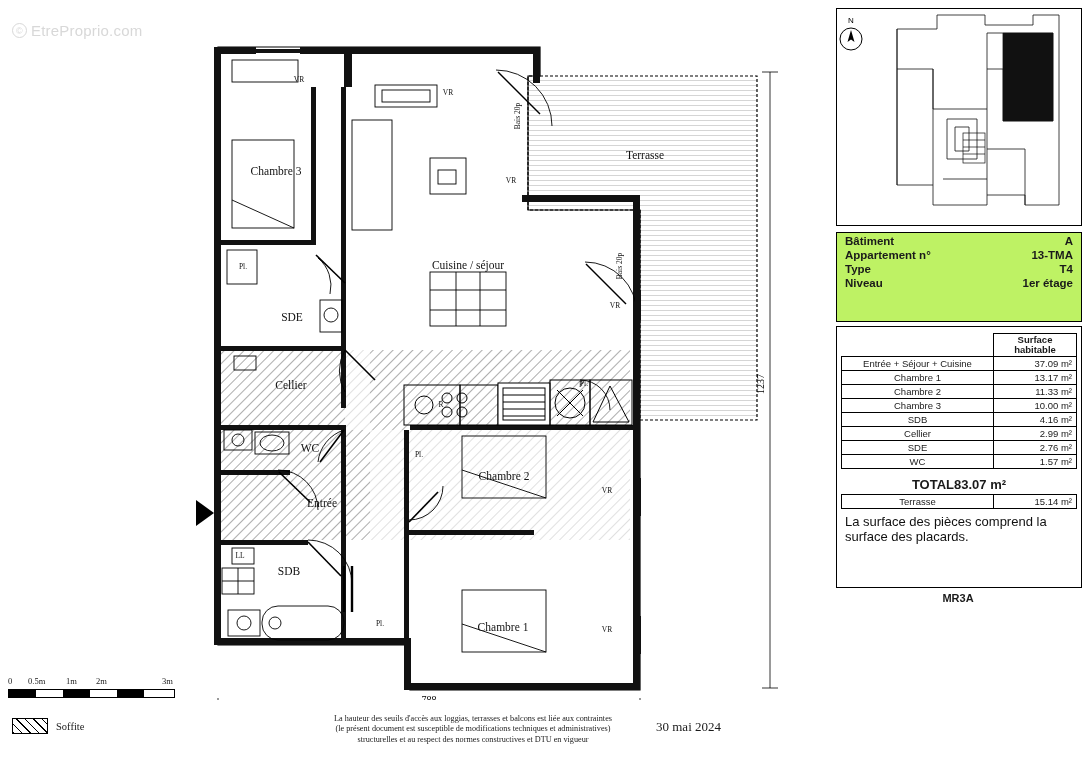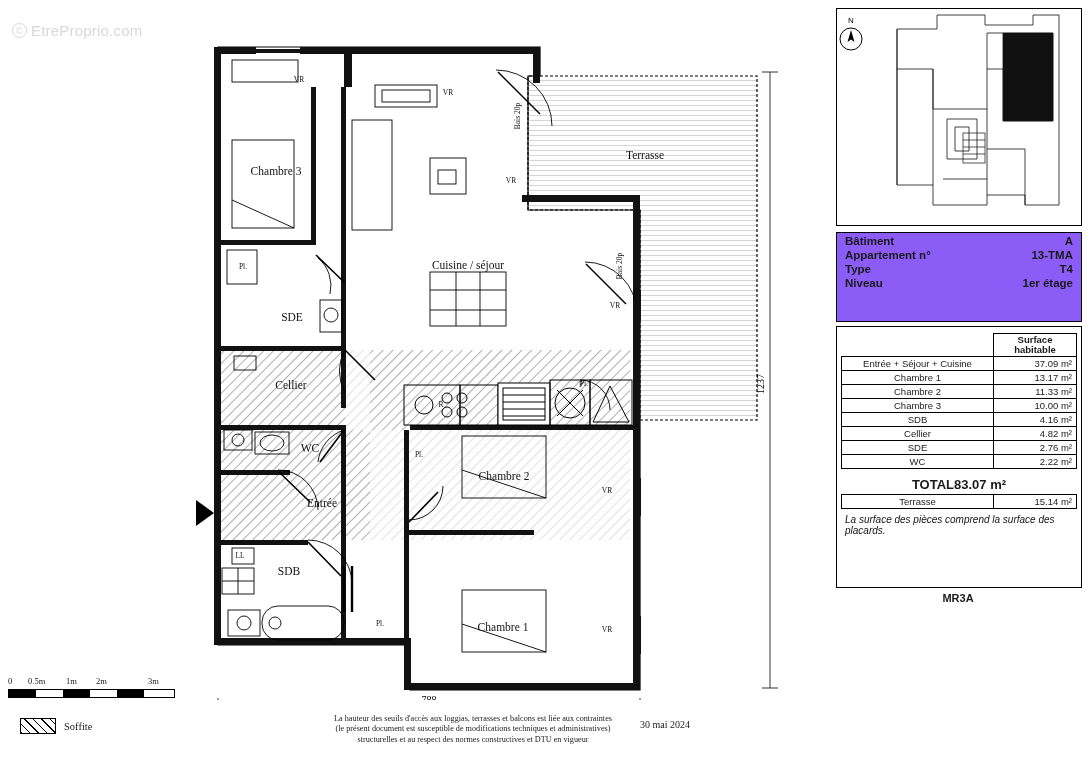--- a/index.html
+++ b/index.html
@@ -38,21 +38,21 @@
   #plan { left: 0; top: 0; width: 800px; height: 700px; }
   svg { display: block; }
 
   
   #sitemap-box {
     left: 836px; top: 8px; width: 244px; height: 216px;
     border: 1px solid #000; background: #fff;
   }
   #info-box {
     left: 836px; top: 232px; width: 244px; height: 88px;
-    border: 1px solid #000; background: #8b5cf6;
+    border: 1px solid #000; background: #bef264;
     font-family: "Liberation Sans", sans-serif;
   }
   #info-box .row {
     display: flex; justify-content: space-between;
     padding: 2px 8px 0 8px;
     font-size: 11.5px; font-weight: bold;
   }
   #surface-box {
     left: 836px; top: 326px; width: 244px; height: 260px;
     border: 1px solid #000; background: #fff;
@@ -72,44 +72,44 @@
   }
   #surface-box td.label { text-align: center; }
   #surface-box td.val { text-align: right; width: 74px; }
   #surface-box .total-row {
     display: flex; justify-content: center;
     margin: 8px 8px 2px 8px;
     font-size: 13px; font-weight: bold;
   }
   #surface-box .terrasse-tbl { margin-top: 2px; }
   #surface-box .note {
-    font-size: 10px; margin: 5px 8px 0 8px; color: #111; font-style: italic;
+    font-size: 13px; margin: 5px 8px 0 8px; color: #111;
   }
   #ref-code {
     left: 836px; top: 592px; width: 244px;
     text-align: center;
     font-family: "Liberation Sans", sans-serif;
     font-size: 11px; font-weight: bold;
   }
 
   
   #scalebar { left: 8px; top: 676px; width: 190px; font-family: "Liberation Serif", serif; }
   #scalebar .labels { position: relative; height: 12px; font-size: 8.5px; }
   #scalebar .labels span { position: absolute; top: 0; }
   #scalebar .bar { position: relative; height: 7px; margin-top: 1px; width: 165px; border: 1px solid #000; display: flex; }
   #scalebar .bar div { height: 100%; }
-  #legend { left: 20px; top: 718px; display: flex; align-items: center; gap: 8px; font-size: 10.5px; }
+  #legend { left: 12px; top: 718px; display: flex; align-items: center; gap: 8px; font-size: 10.5px; }
   #legend .swatch { width: 34px; height: 14px; border: 1px solid #000; }
 
   #disclaimer {
     left: 258px; top: 714px; width: 430px; text-align: center;
     font-size: 8.2px; line-height: 1.25;
   }
   #plan-date {
-    left: 640px; top: 719px; font-size: 10px;
+    left: 656px; top: 719px; font-size: 13px;
   }
 
   .dim-label { font-size: 10px; font-family: "Liberation Serif", serif; }
 </style>
 </head>
 <body>
 
 <div id="watermark" class="abs">
   <span class="circ">©</span>
   <span>EtreProprio.com</span>
@@ -406,29 +406,29 @@
     <tr>
       <td class="label">Chambre 3</td>
       <td class="val">10.00 m²</td>
     </tr>
     <tr>
       <td class="label">SDB</td>
       <td class="val">4.16 m²</td>
     </tr>
     <tr>
       <td class="label">Cellier</td>
-      <td class="val">4.82 m²</td>
+      <td class="val">2.99 m²</td>
     </tr>
     <tr>
       <td class="label">SDE</td>
       <td class="val">2.76 m²</td>
     </tr>
     <tr>
       <td class="label">WC</td>
-      <td class="val">2.22 m²</td>
+      <td class="val">1.57 m²</td>
     </tr>
   </tbody>
     </table>
 
   <div class="total-row">
     <span>TOTAL</span>
     <span>83.07 m²</span>
   </div>
 
   <table class="terrasse-tbl">
@@ -444,21 +444,21 @@
 </div>
 
 <div id="ref-code" class="abs">MR3A</div>
 
 <div id="scalebar" class="abs">
   <div class="labels">
     <span style="left:0px">0</span>
     <span style="left:20px">0.5m</span>
     <span style="left:58px">1m</span>
     <span style="left:88px">2m</span>
-    <span style="left:140px">3m</span>
+    <span style="left:154px">3m</span>
   </div>
   <div class="bar">
     <div style="width:27px;background:#000"></div>
     <div style="width:27px;background:#fff"></div>
     <div style="width:27px;background:#000"></div>
     <div style="width:27px;background:#fff"></div>
     <div style="width:27px;background:#000"></div>
     <div style="width:28px;background:#fff"></div>
   </div>
 </div>

